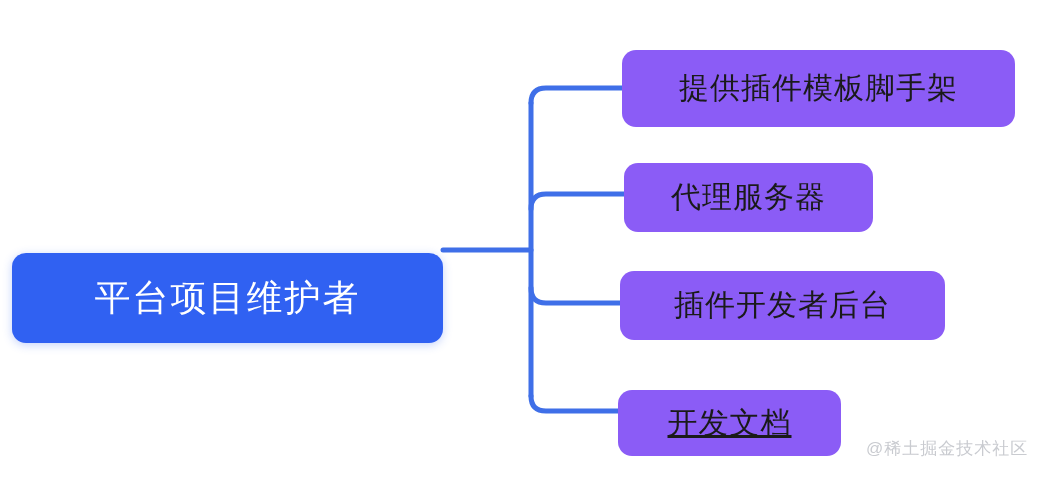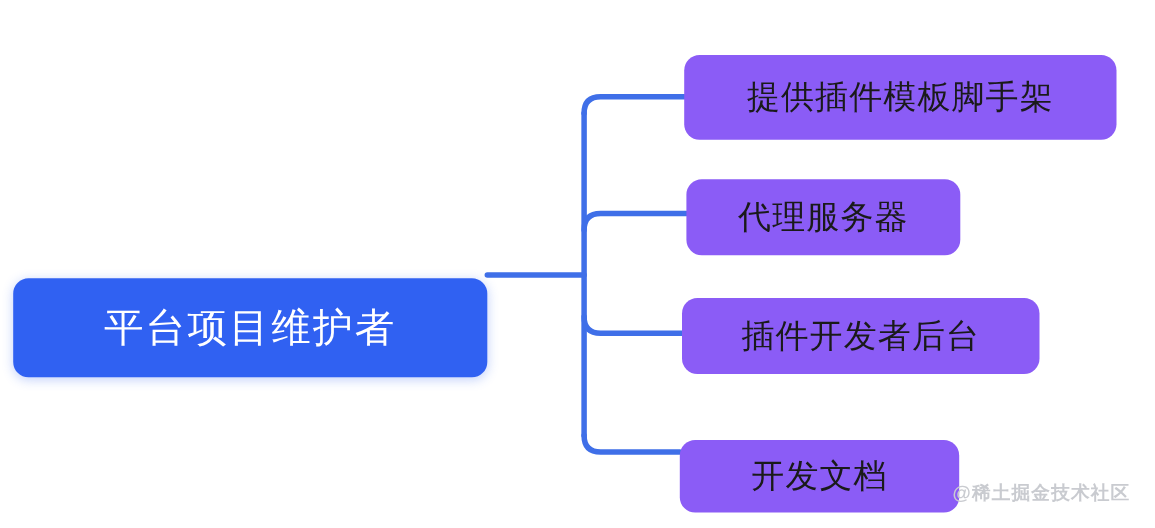--- a/index.html
+++ b/index.html
@@ -49,30 +49,29 @@
   .child-node {
     background: #8b5cf6;
     border-radius: 14px;
     color: #1a1a1a;
     font-size: 30px;
     letter-spacing: 1px;
   }
   .child-1 { left: 622px; top: 50px;  width: 393px; height: 77px; }
   .child-2 { left: 624px; top: 163px; width: 249px; height: 69px; text-align: right; }
   .child-3 { left: 620px; top: 271px; width: 325px; height: 69px; }
-  .child-4 { left: 618px; top: 400px; width: 254px; height: 66px; }
+  .child-4 { left: 618px; top: 390px; width: 223px; height: 66px; text-decoration: underline; }
   .watermark {
     position: absolute;
     left: 866px;
     top: 437px;
     font-size: 17px;
     color: #c9cbd0;
     letter-spacing: 1px;
     white-space: nowrap;
-    font-weight: bold;
   }
 </style>
 </head>
 <body>
 
 <div id="canvas">
 
   <svg id="connectors" viewBox="0 0 1050 480" xmlns="http://www.w3.org/2000/svg">
     <g fill="none" stroke="#3f6fe8" stroke-width="5" stroke-linecap="round">
 

